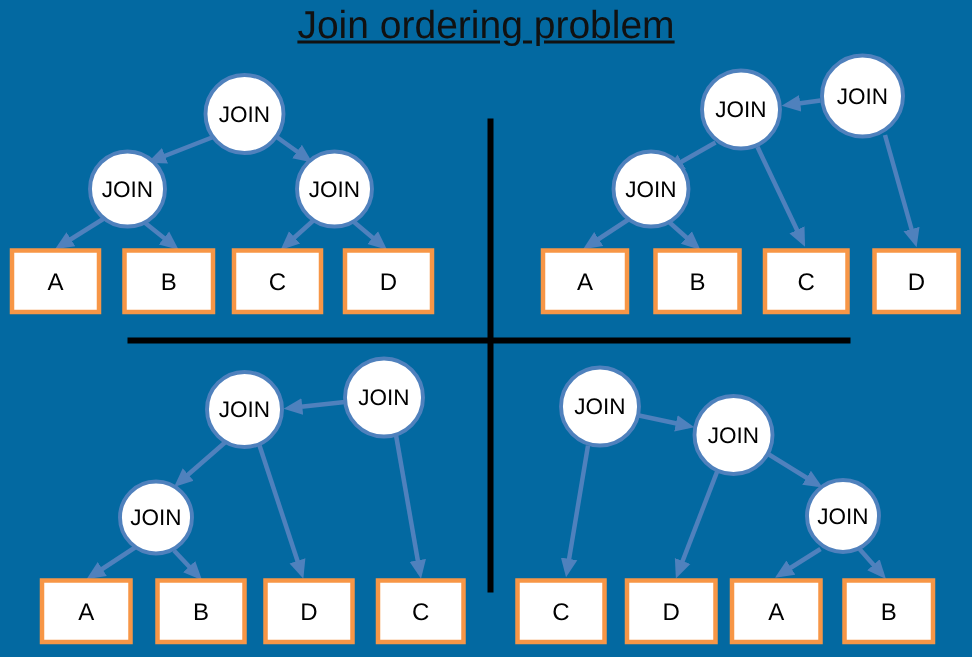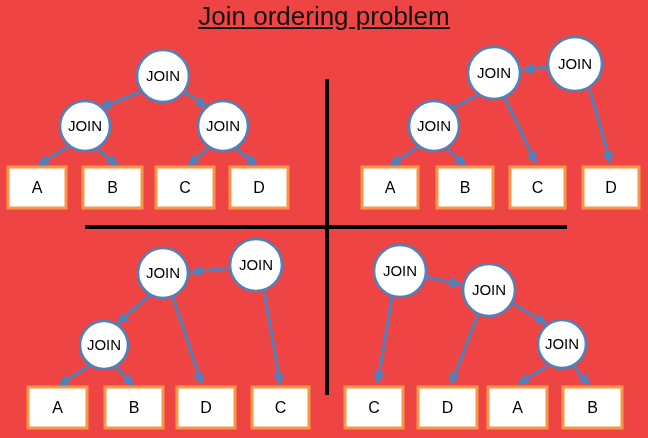--- a/index.html
+++ b/index.html
@@ -1,20 +1,20 @@
 <!DOCTYPE html>
 <html><head>
 <meta charset="utf-8">
 <style>
   html, body { margin: 0; padding: 0; background: #ffffff; }
   .stage {
     position: relative;
     width: 648px;
     height: 438px;
-    background: #ef4444;
+    background: #0369a1;
     font-family: "Liberation Sans", sans-serif;
     overflow: hidden;
   }
   .title {
     position: absolute;
     top: 1px;
     left: 0;
     width: 648px;
     text-align: center;
     font-size: 26px;

